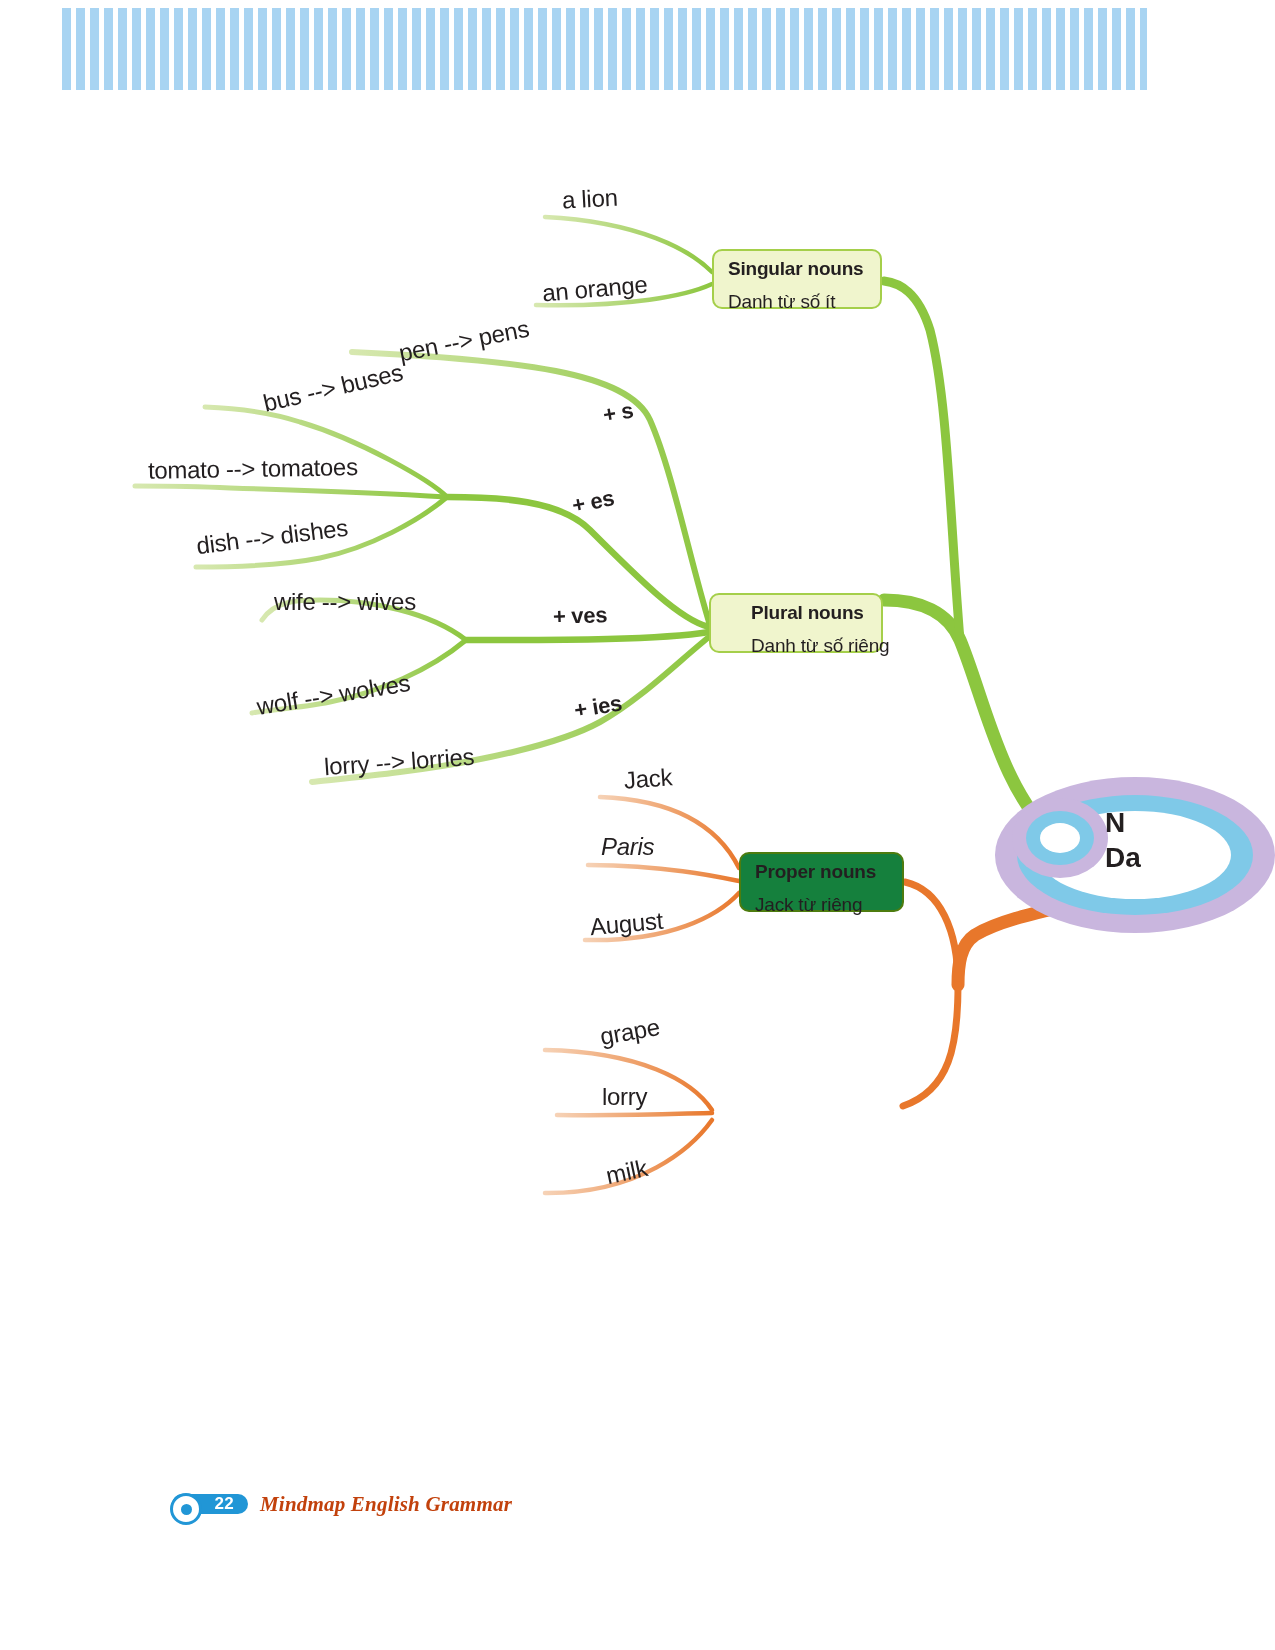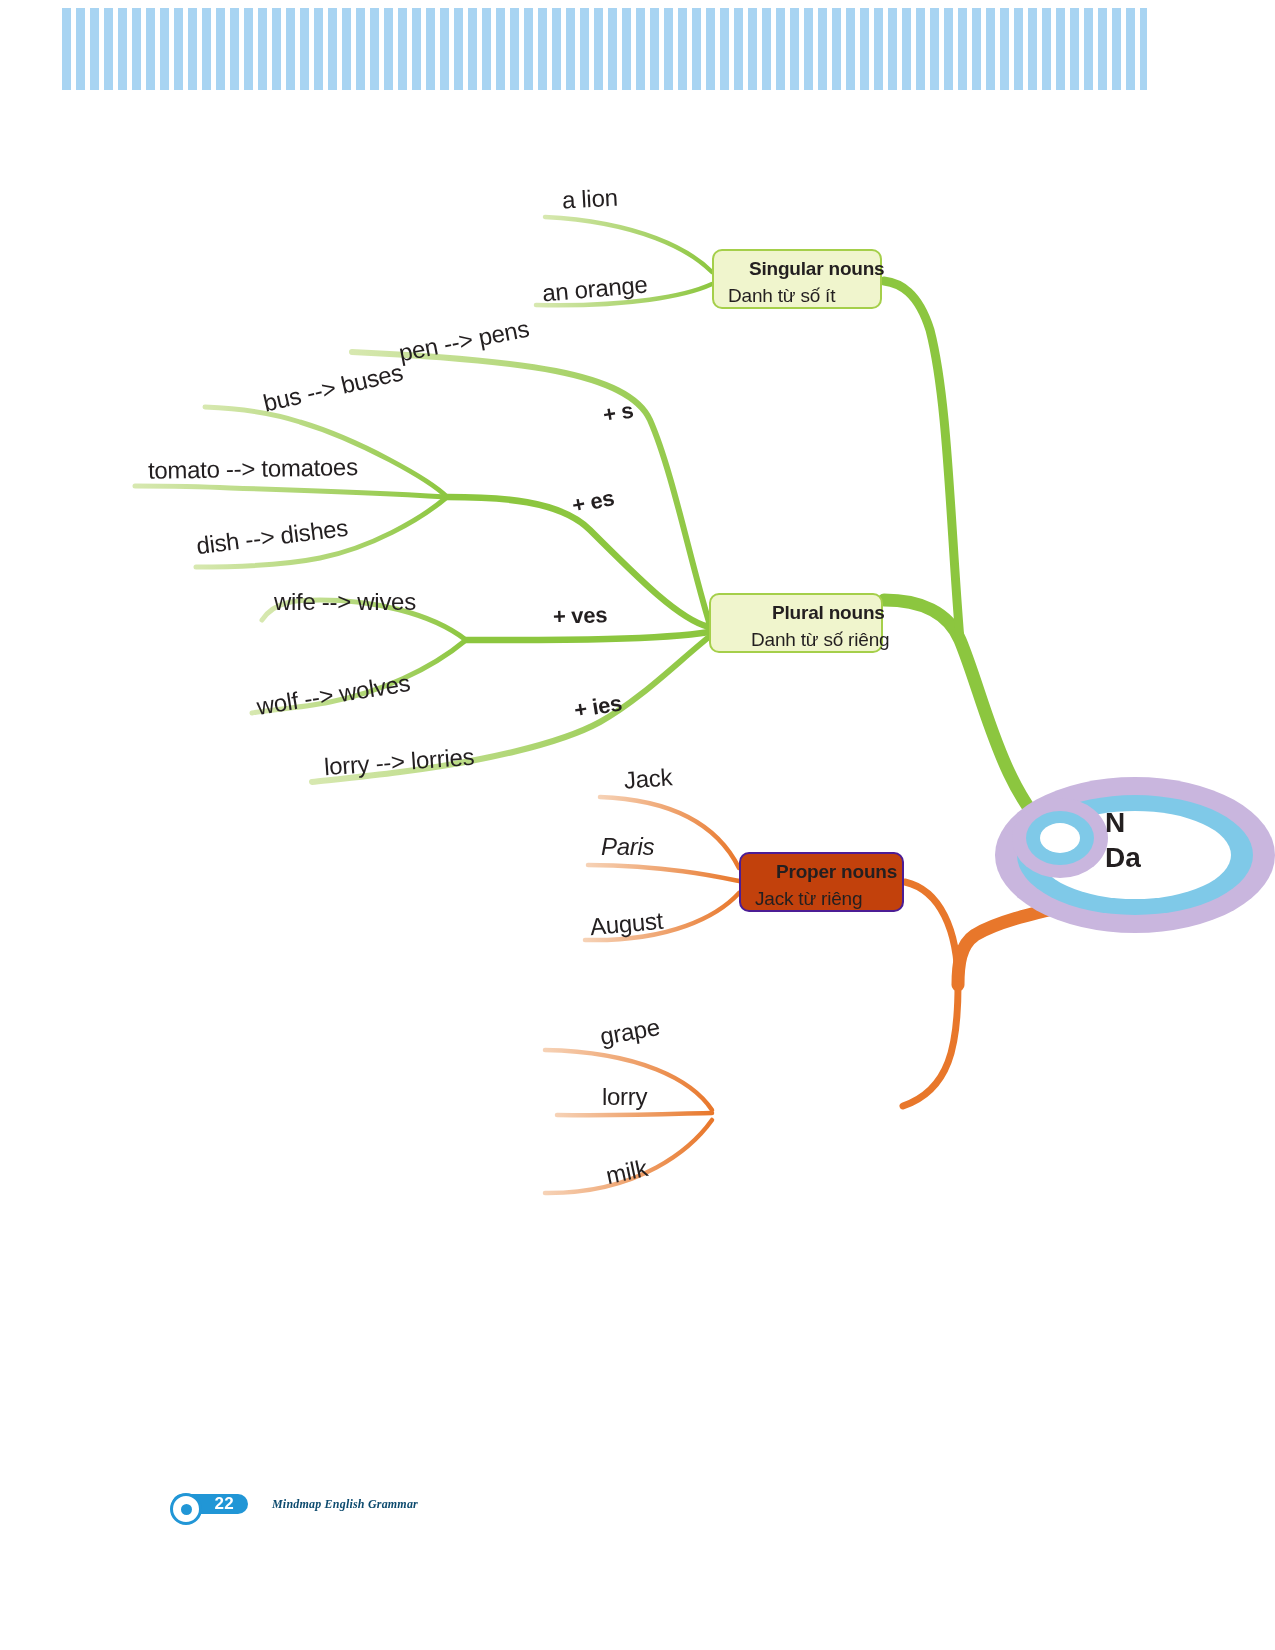--- a/index.html
+++ b/index.html
@@ -25,33 +25,32 @@
   .node{
     position:absolute;
     border-radius:10px;
     padding:7px 14px 9px 14px;
     box-sizing:border-box;
     line-height:1.2;
   }
   .node .en{
     font-size:19px;font-weight:bold;color:#231f20;white-space:nowrap;
     letter-spacing:-0.2px;
-    margin-left:21px;
   }
   .node .vi{
     font-size:19px;font-weight:normal;color:#231f20;white-space:nowrap;
-    letter-spacing:-0.2px;margin-top:4px;
+    letter-spacing:-0.2px;margin-top:10px;
   }
   .node.green{
     background:#f0f5cd;
     border:2px solid #a5cf4a;
   }
   .node.orange{
-    background:#c2410c;
-    border:2px solid #4c1d95;
+    background:#15803d;
+    border:2px solid #4d7c0f;
   }
 
   #node-singular{left:712px;top:249px;width:170px;height:60px;}
   #node-plural  {left:709px;top:593px;width:174px;height:60px;padding-left:40px;}
   #node-proper  {left:739px;top:852px;width:165px;height:60px;}
   #node-common  {left:712px;top:1079px;width:190px;height:60px;}
 
   
   .leaf{
     position:absolute;
@@ -82,21 +81,21 @@
   }
   .footer-disc{
     position:absolute;left:-2px;top:-1px;width:32px;height:32px;border-radius:50%;
     background:#ffffff;border:3px solid #2196d6;box-sizing:border-box;
     display:flex;align-items:center;justify-content:center;
   }
   .footer-disc .inner{
     width:11px;height:11px;border-radius:50%;background:#2196d6;
   }
   .footer-text{
-    margin-left:24px;color:#0c4a6e;font-size:12px;font-style:italic;
+    margin-left:12px;color:#c2410c;font-size:21px;font-style:italic;
     font-family:"Liberation Serif", serif;font-weight:bold;letter-spacing:0.2px;
   }
 </style>
 </head>
 <body>
 
 <div class="page">
 
   <div class="topband-solid"></div>
 

